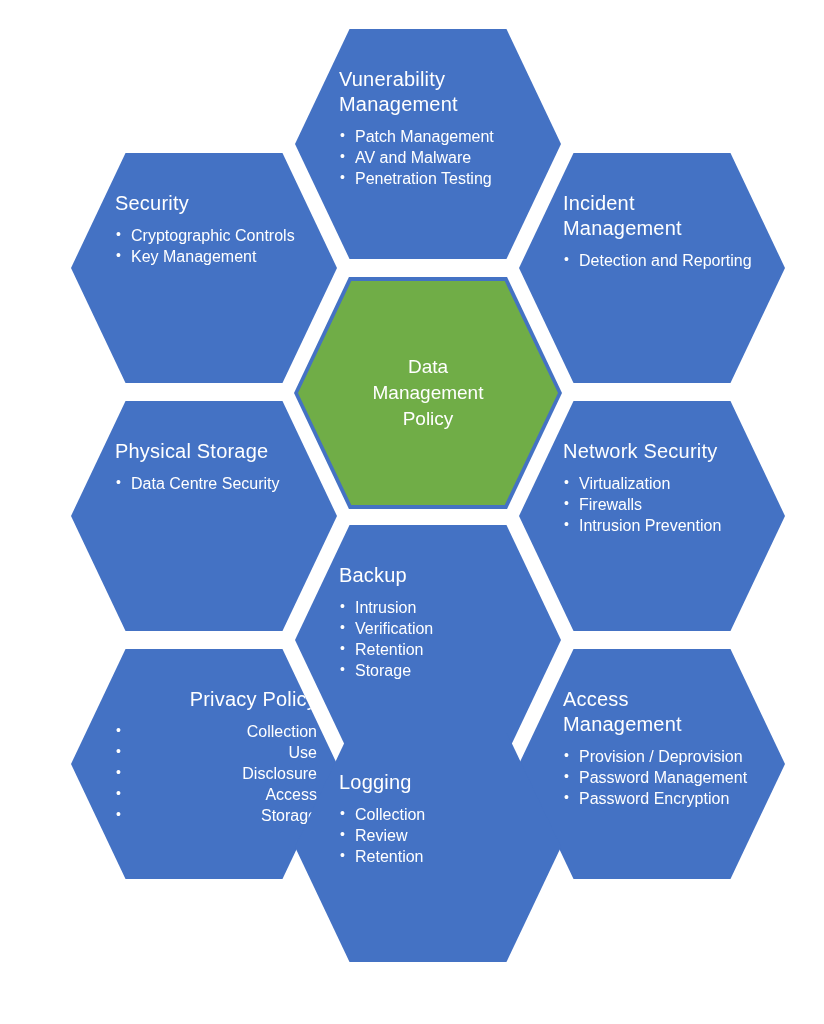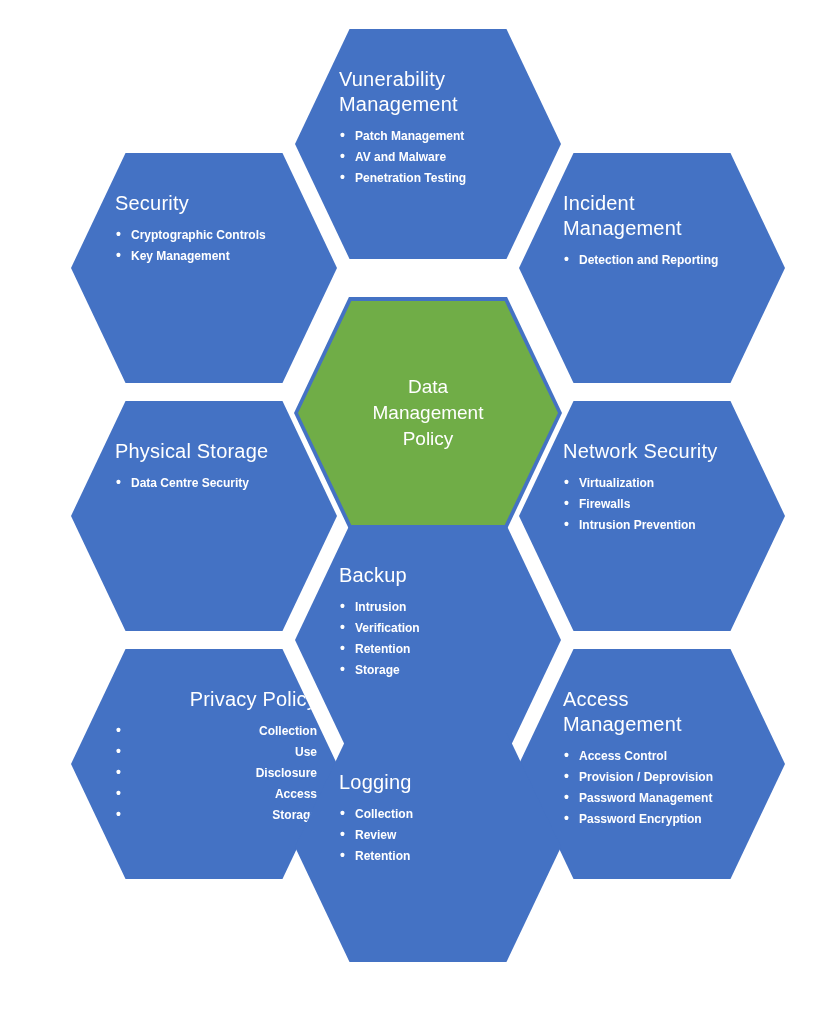--- a/index.html
+++ b/index.html
@@ -34,23 +34,23 @@
   .hex-title {
     font-size: 20px;
     line-height: 25px;
     letter-spacing: 0.2px;
     font-weight: 400;
   }
   .hex-bullets {
     list-style: none;
     margin: 9px 0 0 0;
     padding: 0;
-    font-size: 12px;
+    font-size: 16px;
     line-height: 21px;
-    font-weight: 700;
+    font-weight: 400;
   }
   .hex-bullets li {
     position: relative;
     padding-left: 16px;
     white-space: nowrap;
   }
   .hex-bullets li::before {
     content: "\2022";
     position: absolute;
     left: 1px;
@@ -59,21 +59,20 @@
   }
   
   .hex-center-outer {
     position: absolute;
     left: 294px;
     top: 277px;
     width: 268px;
     height: 232px;
     background: var(--hex-blue);
     clip-path: polygon(20.5% 0%, 79.5% 0%, 100% 50%, 79.5% 100%, 20.5% 100%, 0% 50%);
-    margin-top: 20px;
   }
   .hex-center-inner {
     position: absolute;
     inset: 4px;
     background: var(--hex-green);
     clip-path: polygon(20.5% 0%, 79.5% 0%, 100% 50%, 79.5% 100%, 20.5% 100%, 0% 50%);
     display: flex;
     align-items: center;
     justify-content: center;
   }
@@ -191,21 +190,20 @@
     </div>
   </div>
 
   <div class="hex" style="left:519px; top:649px;">
     <div class="hex-content">
       <div class="hex-title">
           <div class="title-line">Access</div>
           <div class="title-line">Management</div>
         </div>
       <ul class="hex-bullets">
-          <li class="bullet">Access Control</li>
           <li class="bullet">Provision / Deprovision</li>
           <li class="bullet">Password Management</li>
           <li class="bullet">Password Encryption</li>
         </ul>
     </div>
   </div>
 
   <div class="hex" style="left:295px; top:732px;">
     <div class="hex-content">
       <div class="hex-title">

